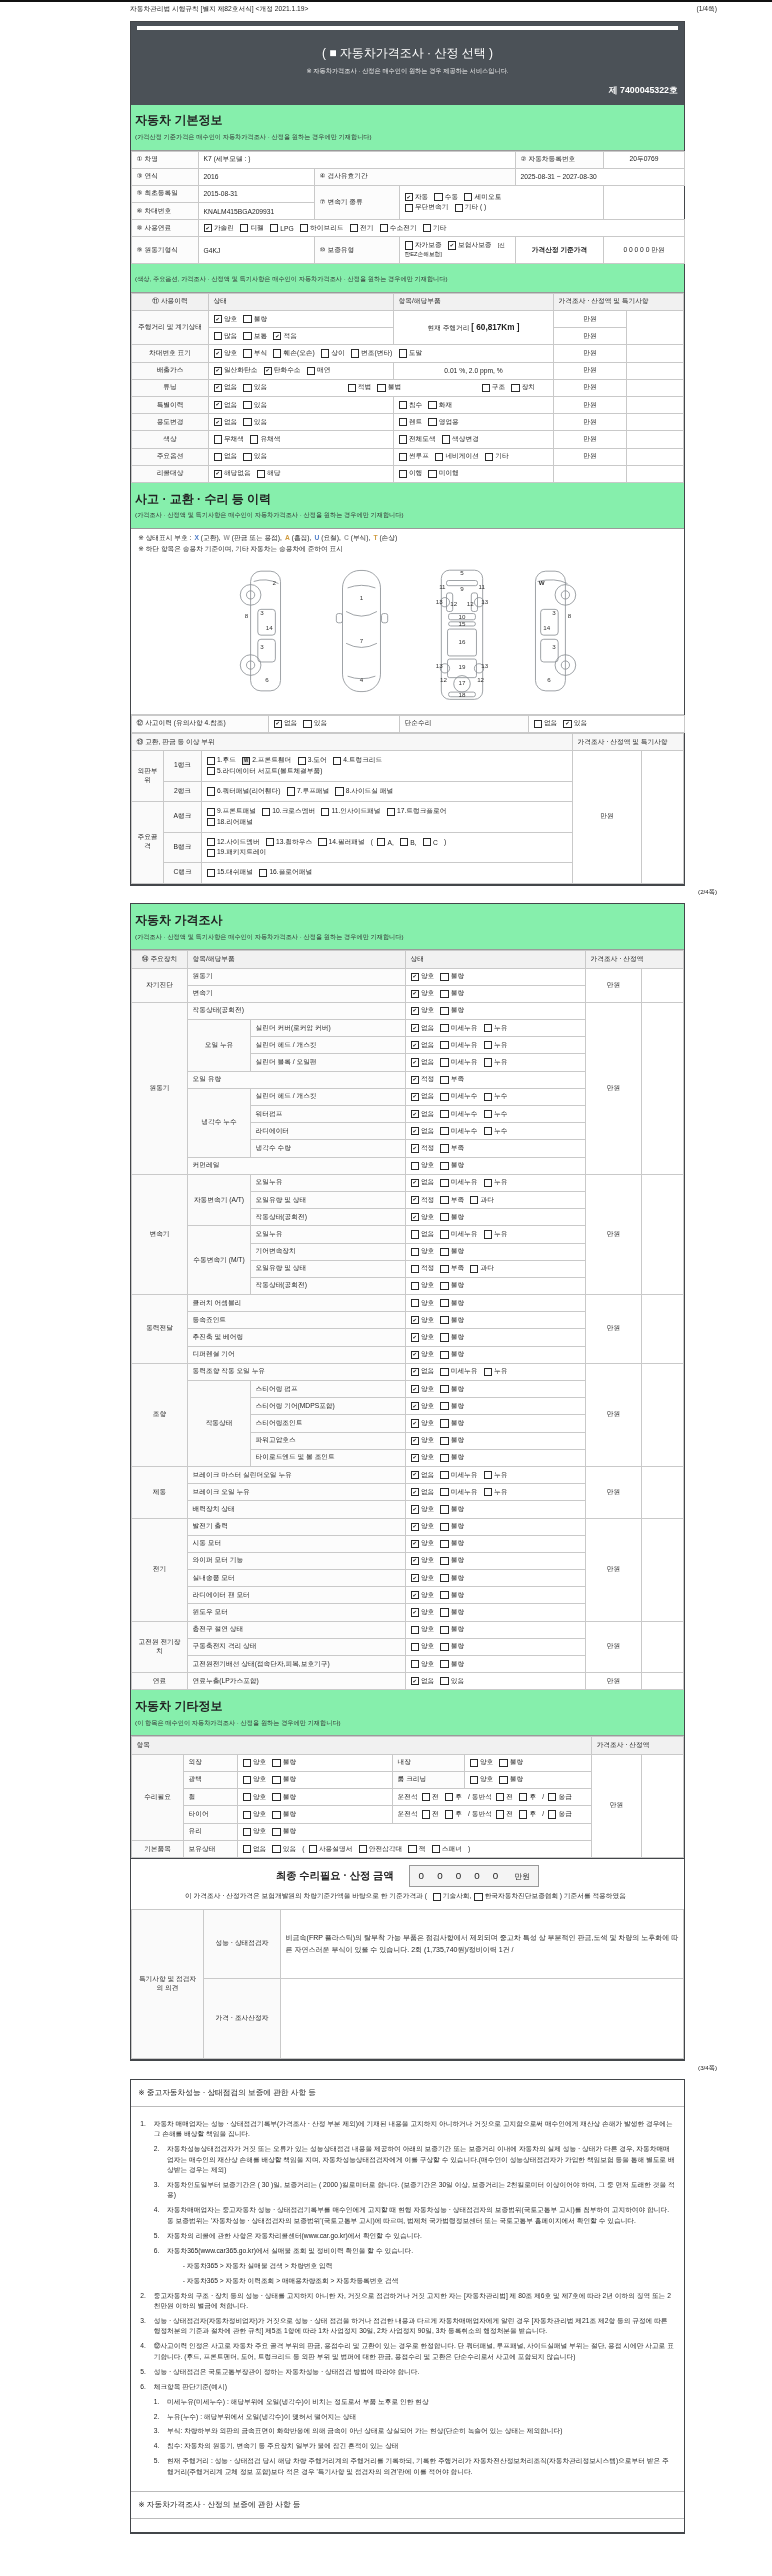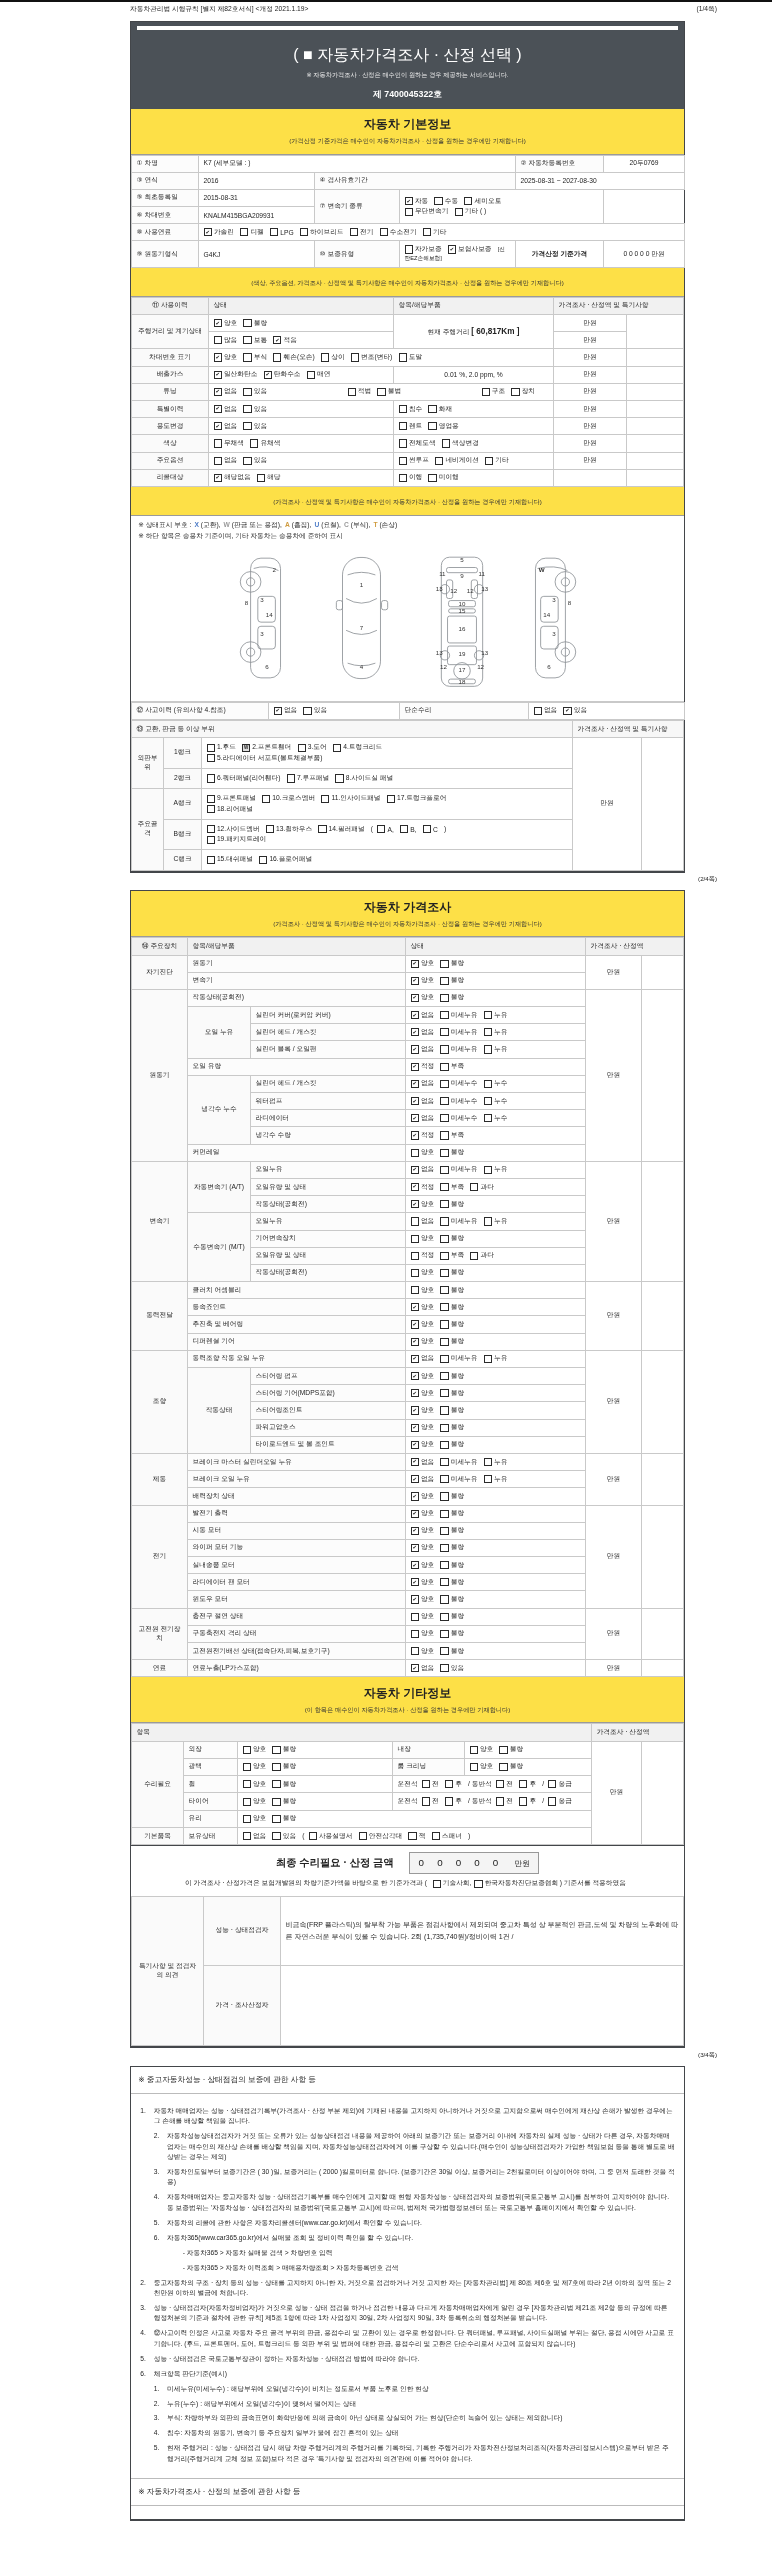--- a/index.html
+++ b/index.html
@@ -6,25 +6,25 @@
   body{width:773px;font-family:"Liberation Sans","DejaVu Sans",sans-serif;color:#222;}
   .topbar{height:1.5px;background:#111;width:100%;}
   .pagewrap{width:587px;margin-left:130px;padding-bottom:15.5px;}
   .formnote{display:flex;justify-content:space-between;font-size:6.7px;padding:3.6px 0 1px 0;color:#222;}
   .pagemark{text-align:right;font-size:6.2px;margin-top:2.6px;color:#222;}
   .box{width:555px;border:1.5px solid #43464a;border-bottom-width:2.6px;background:#fff;margin-top:6.2px;box-sizing:border-box;}
   
   .dochead{background:#4b5157;color:#fff;padding:4.1px 6.2px 7.2px 6.2px;text-align:center;}
   .dochead .stripe{height:3.6px;background:#fff;margin-bottom:15.5px;}
   .dochead h1{font-size:16px;margin:0;font-weight:bold;letter-spacing:0.5px;}
-  .dochead .sel{font-size:16px;margin-top:6.7px;}
+  .dochead .sel{font-size:12px;margin-top:6.7px;}
   .dochead .svc{font-size:6.2px;margin-top:4.6px;color:#eee;}
-  .dochead .docno{text-align:center;font-size:8.8px;font-weight:bold;margin-top:9.3px;}
+  .dochead .docno{text-align:right;font-size:8.8px;font-weight:bold;margin-top:9.3px;}
   
-  .band{background:#fde047;text-align:center;padding:7.7px 4.1px;border-bottom:0.5px solid #9a9a9a;}
+  .band{background:#86efac;text-align:left;padding:7.7px 4.1px;border-bottom:0.5px solid #9a9a9a;}
   .band h2{font-size:12px;margin:0;font-weight:bold;}
   .band .sub{font-size:6.2px;color:#333;margin-top:3.6px;}
   table{width:100%;border-collapse:collapse;table-layout:fixed;}
   td,th{border:0.5px solid #c9c9c9;padding:3.6px 4.6px;font-size:6.7px;vertical-align:middle;text-align:left;word-break:break-all;}
   .glbl{background:#fafafa;text-align:center;}
   .lbl{background:#fcfcfc;}
   .center{text-align:center;}
   .pricecell{text-align:center;color:#222;}
   
   .cb{display:inline-flex;align-items:center;margin-right:6.2px;white-space:nowrap;vertical-align:middle;}
@@ -388,20 +388,21 @@
                   <span class="cbl">미이행</span>
                 </span></td>
               <td class="pricecell"></td>
               <td></td>
             </tr>
           </tbody>
         </table>
       </div>
 
     <div class="band">
+      <h2>사고 · 교환 · 수리 등 이력</h2>
       <div class="sub">(가격조사 · 산정액 및 특기사항은 매수인이 자동차가격조사 · 산정을 원하는 경우에만 기재합니다)</div>
     </div>
     <div id="history-body">
         <div class="legend"><span>※ 상태표시 부호 :</span><span class="lg-code" style="color: rgb(77, 124, 199);">X</span><span> (교환),</span><span class="lg-code" style="color: rgb(154, 154, 154);">W</span><span> (판금 또는 용접),</span><span class="lg-code" style="color: rgb(207, 154, 60);">A</span><span> (흠집),</span><span class="lg-code" style="color: rgb(77, 124, 199);">U</span><span> (요철),</span><span class="lg-code" style="color: rgb(154, 154, 154);">C</span><span> (부식),</span><span class="lg-code" style="color: rgb(207, 154, 60);">T</span><span> (손상)</span></div>
         <div class="legend2">※ 하단 항목은 승용차 기준이며, 기타 자동차는 승용차에 준하여 표시</div>
         <div class="diagwrap">
           <div class="diag">
             <svg width="57" height="129" viewBox="0 0 110 250">
               <rect x="30" y="10" width="58" height="232" rx="20" fill="none" stroke="#8a8f94" stroke-width="1.6"></rect>
               <circle cx="30" cy="56" r="20" fill="none" stroke="#8a8f94" stroke-width="1.6"></circle>

